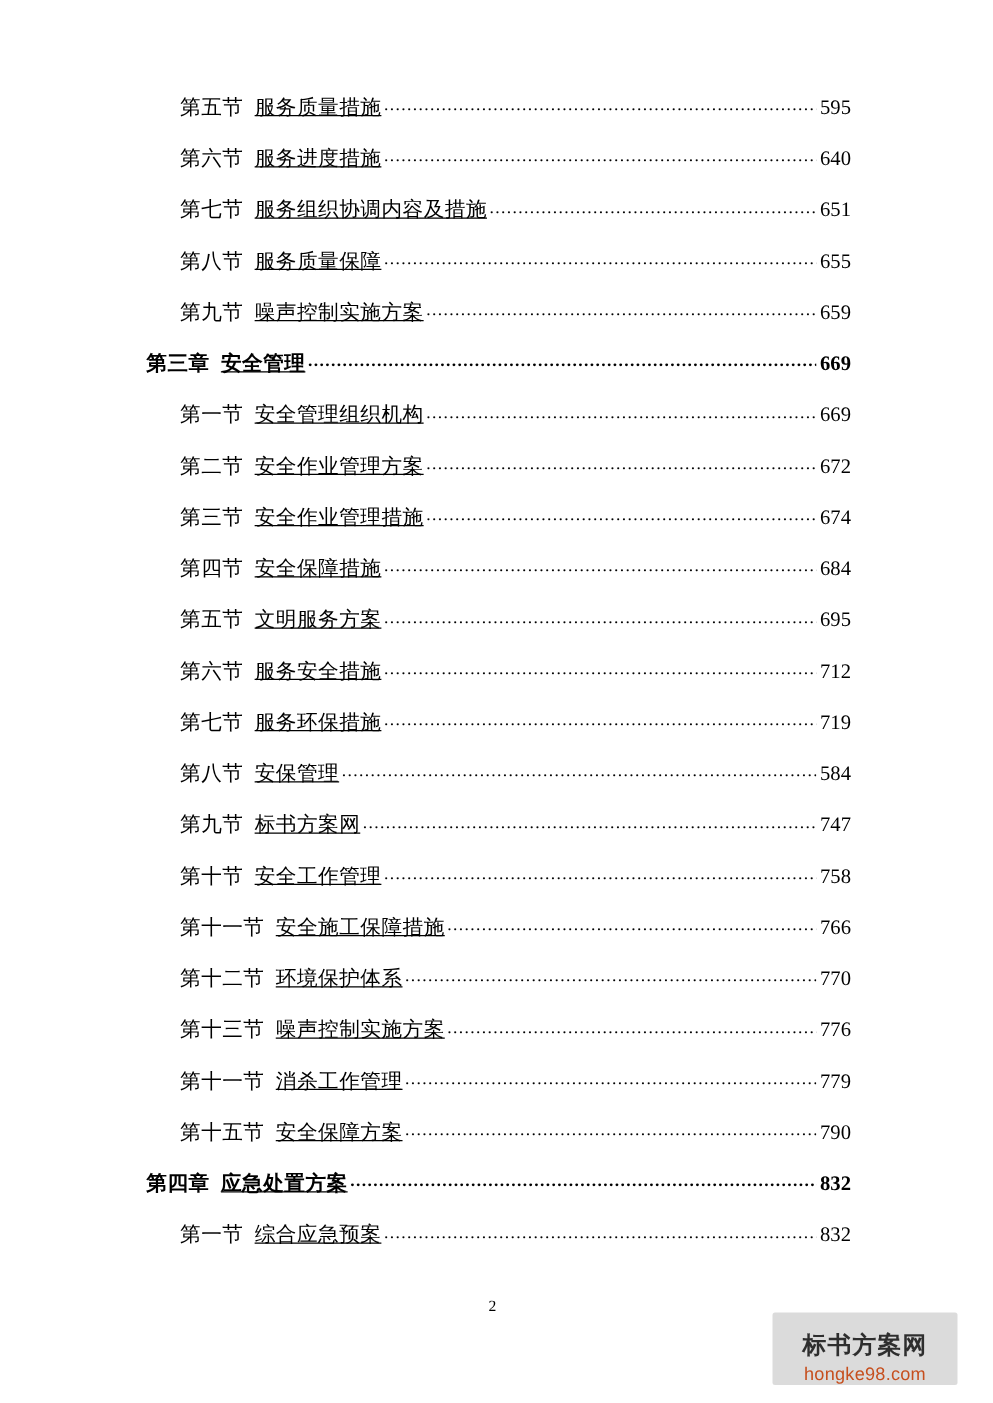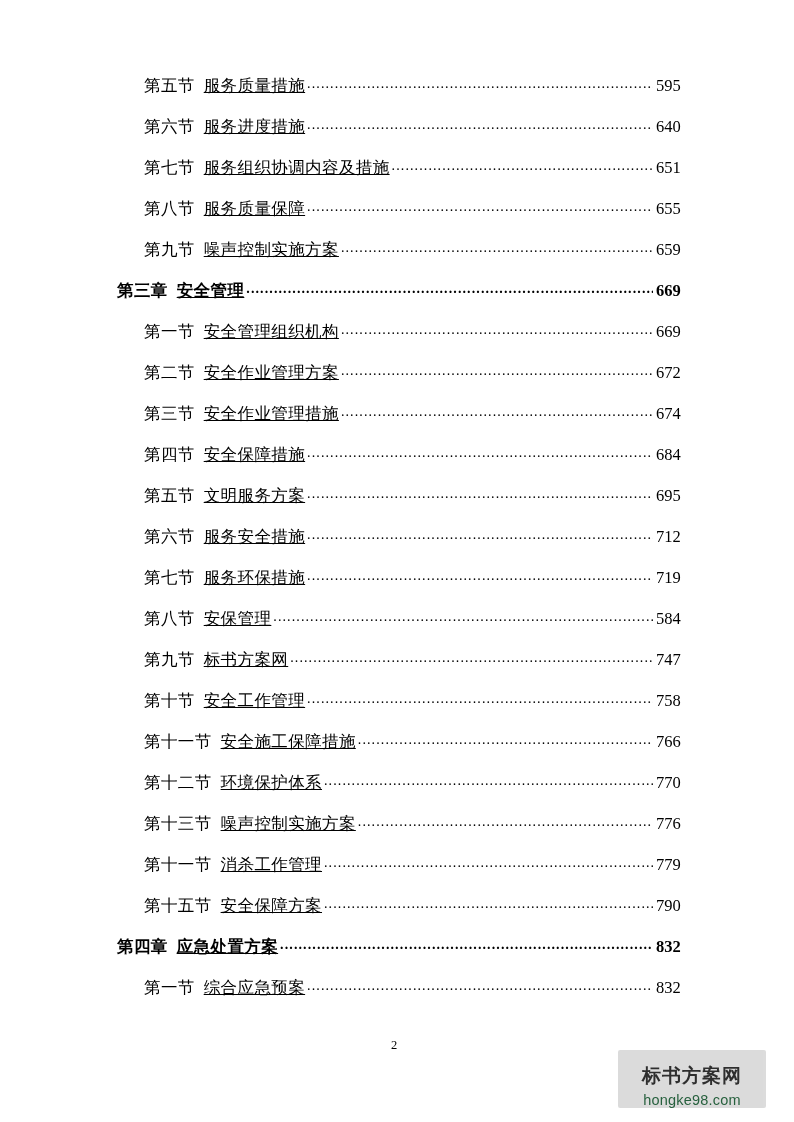--- a/index.html
+++ b/index.html
@@ -96,21 +96,21 @@
   .watermark .wm-main {
     font-family: "Liberation Sans", sans-serif;
     font-size: 19px;
     font-weight: bold;
     color: #1d1d1d;
     letter-spacing: 1px;
   }
   .watermark .wm-sub {
     font-family: "Liberation Sans", sans-serif;
     font-size: 14.5px;
-    color: #14532d;
+    color: #c2410c;
     margin-top: 3px;
     letter-spacing: 0.2px;
   }
 </style>
 </head>
 <body>
 
 <div class="page">
 
   <div class="toc">

